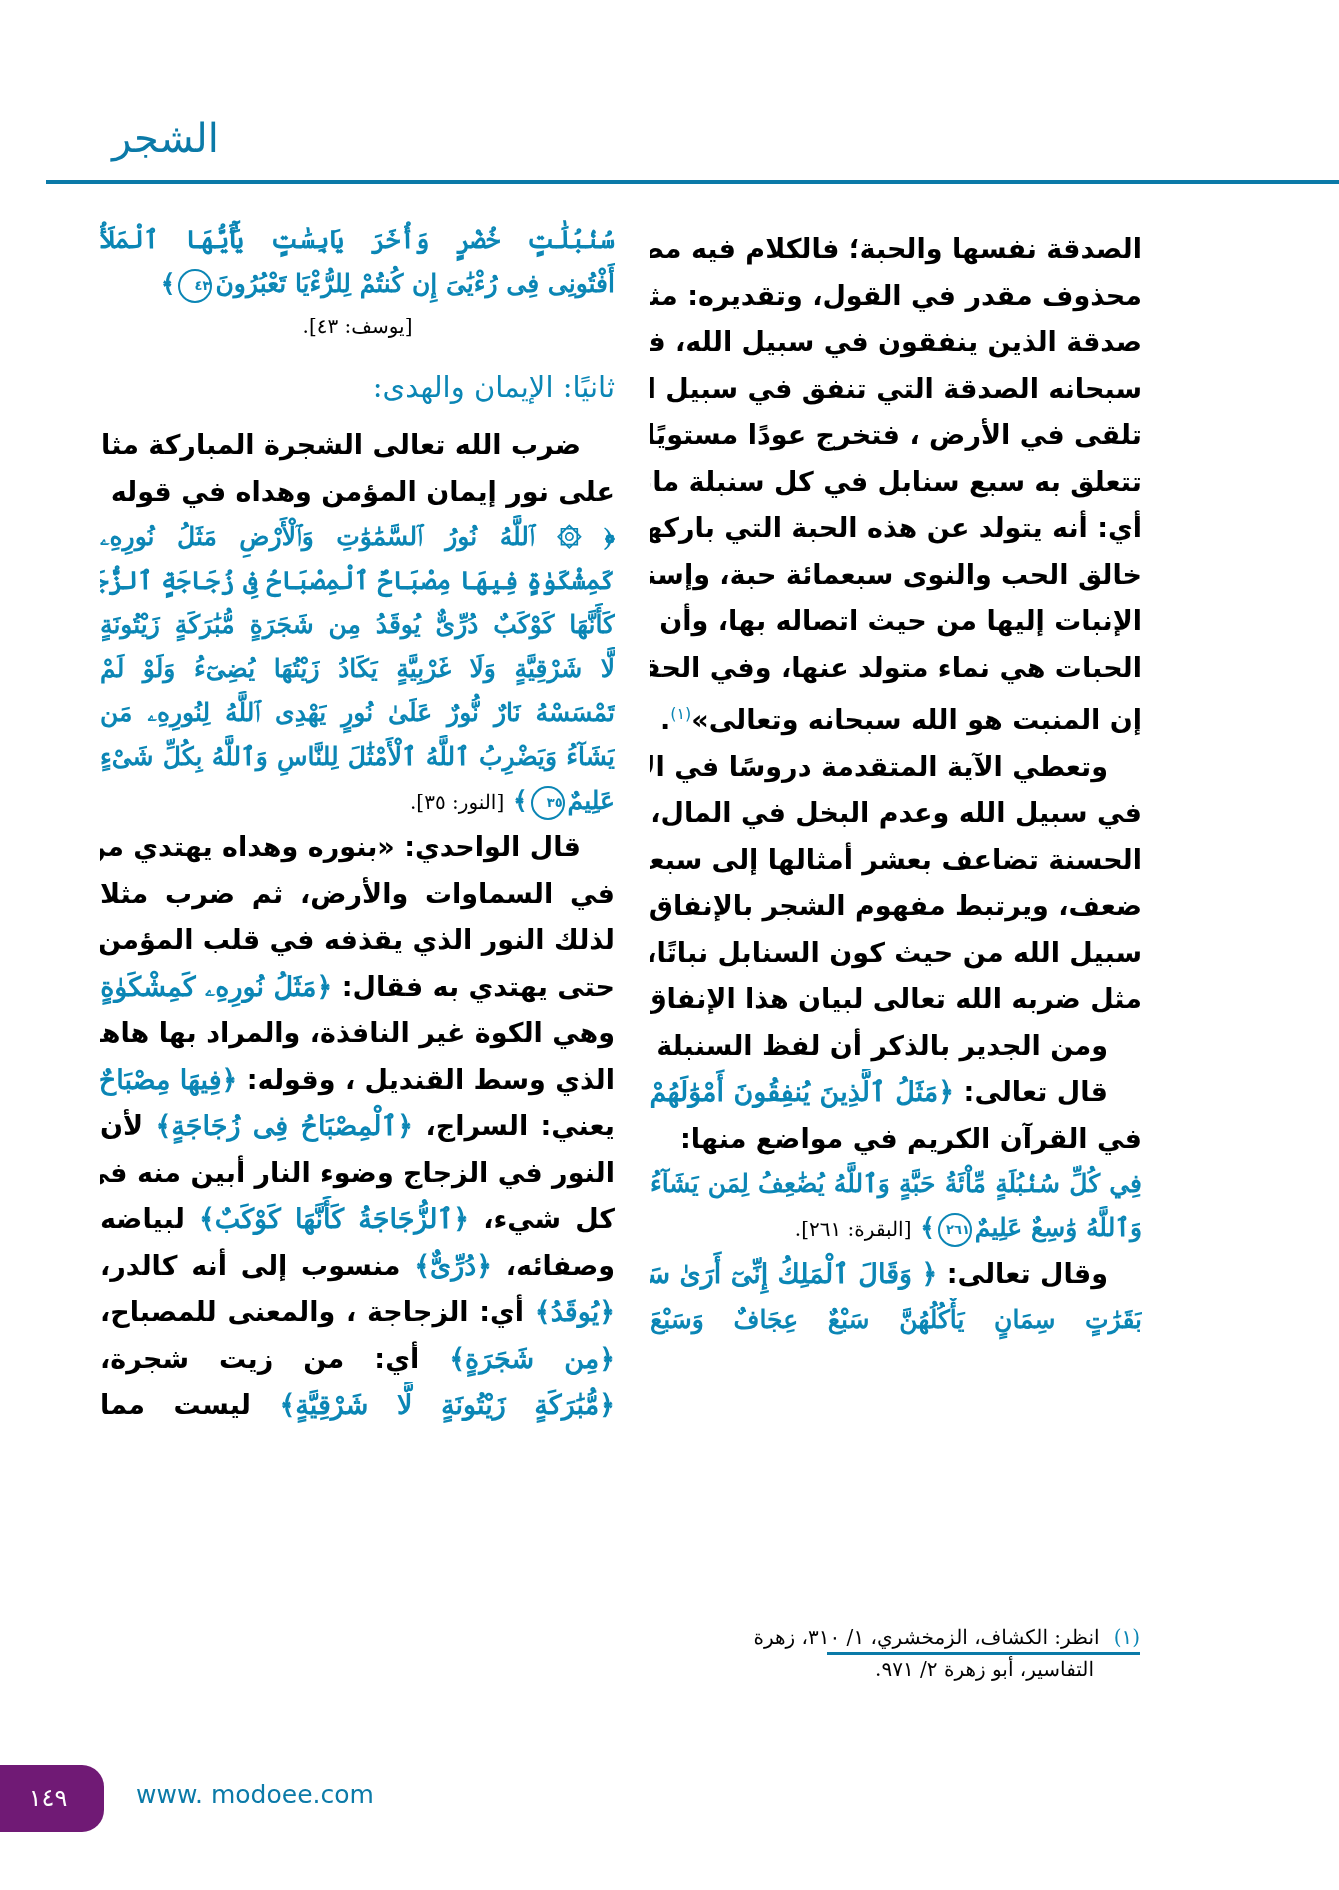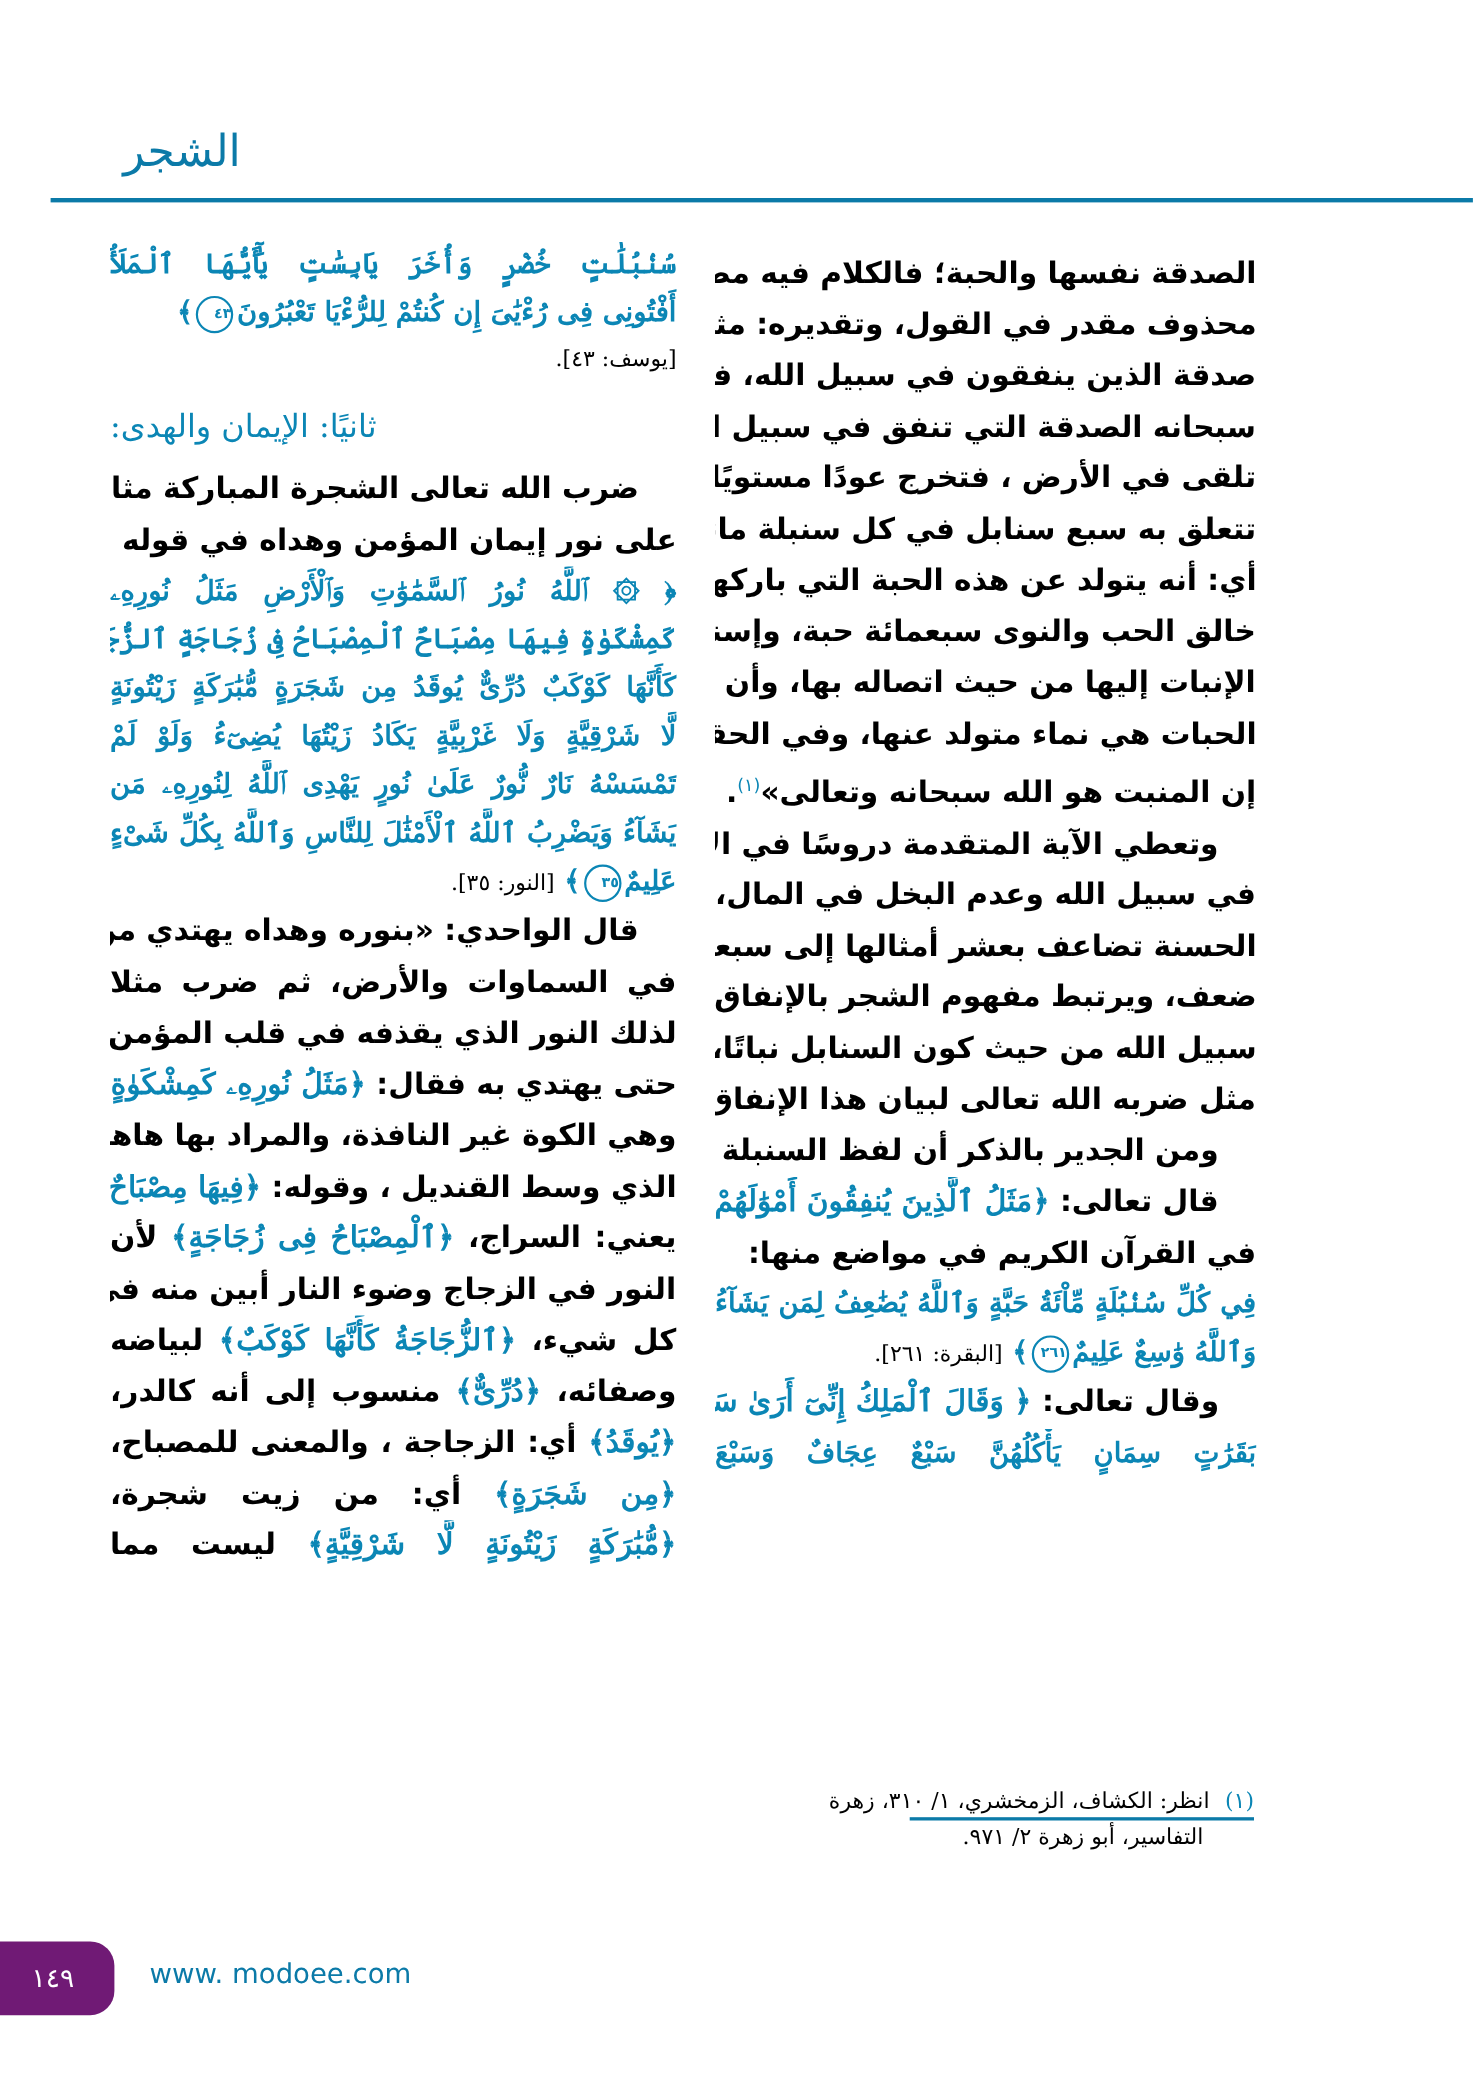--- a/index.html
+++ b/index.html
@@ -13,22 +13,22 @@
   .col-left { left: 100px; width: 515px; top: 218px; }
   .line { display: block; white-space: nowrap; font-weight: bold; font-size: 27px; line-height: 46.5px;
           text-align-last: justify; text-align: justify; overflow: hidden; }
   .line.last { text-align-last: right; }
   .line.indent { padding-right: 34px; }
   .q { color: #0b86b5; font-family: "DejaVu Serif", serif; font-weight: bold; }
   .qline { display: block; white-space: nowrap; color: #0b86b5; font-family: "DejaVu Serif", serif;
            font-weight: bold; font-size: 25px; line-height: 44px; text-align: justify; text-align-last: justify; overflow: hidden; }
   .qline.last { text-align-last: right; }
   .ref { font-weight: normal; font-size: 20px; color: #000; font-family: "DejaVu Serif", serif; margin-left: 48px; }
-  .refline { display: block; font-size: 20px; line-height: 40px; font-family: "DejaVu Serif", serif; text-align: right; }
-  .subheading { display: block; color: #0b86b5; font-size: 29px; line-height: 70px; font-family: "DejaVu Serif", serif; text-align: left; padding-top: 6px; }
+  .refline { display: block; font-size: 20px; line-height: 40px; font-family: "DejaVu Serif", serif; text-align: center; }
+  .subheading { display: block; color: #0b86b5; font-size: 29px; line-height: 70px; font-family: "DejaVu Serif", serif; text-align: right; padding-top: 6px; }
   .sup { color: #0b86b5; font-size: 16px; vertical-align: super; font-weight: normal; }
   .brk { color: #0b86b5; font-weight: bold; }
   .ayah-num { display: inline-block; width: 30px; height: 30px; border: 2px solid #0b86b5; border-radius: 50%;
               font-size: 13px; line-height: 30px; text-align: center; color: #0b86b5; vertical-align: middle; margin: 0 3px; font-family: "DejaVu Sans", sans-serif; }
   .fn-rule { position: absolute; left: 827px; width: 313px; top: 1652px; height: 3px; background: #0b7aa8; }
   .footnote { position: absolute; left: 640px; width: 500px; top: 1621px; direction: rtl; text-align: right;
               font-family: "DejaVu Serif", serif; font-size: 20px; line-height: 32px; }
   .fn-num { color: #0b86b5; margin-left: 14px; }
   .page-badge { position: absolute; left: 0; top: 1765px; width: 104px; height: 67px; background: #701a75;
                 border-radius: 0 22px 22px 0; color: #fff; font-size: 24px; text-align: center; line-height: 67px; padding-right: 8px; box-sizing: border-box; }

